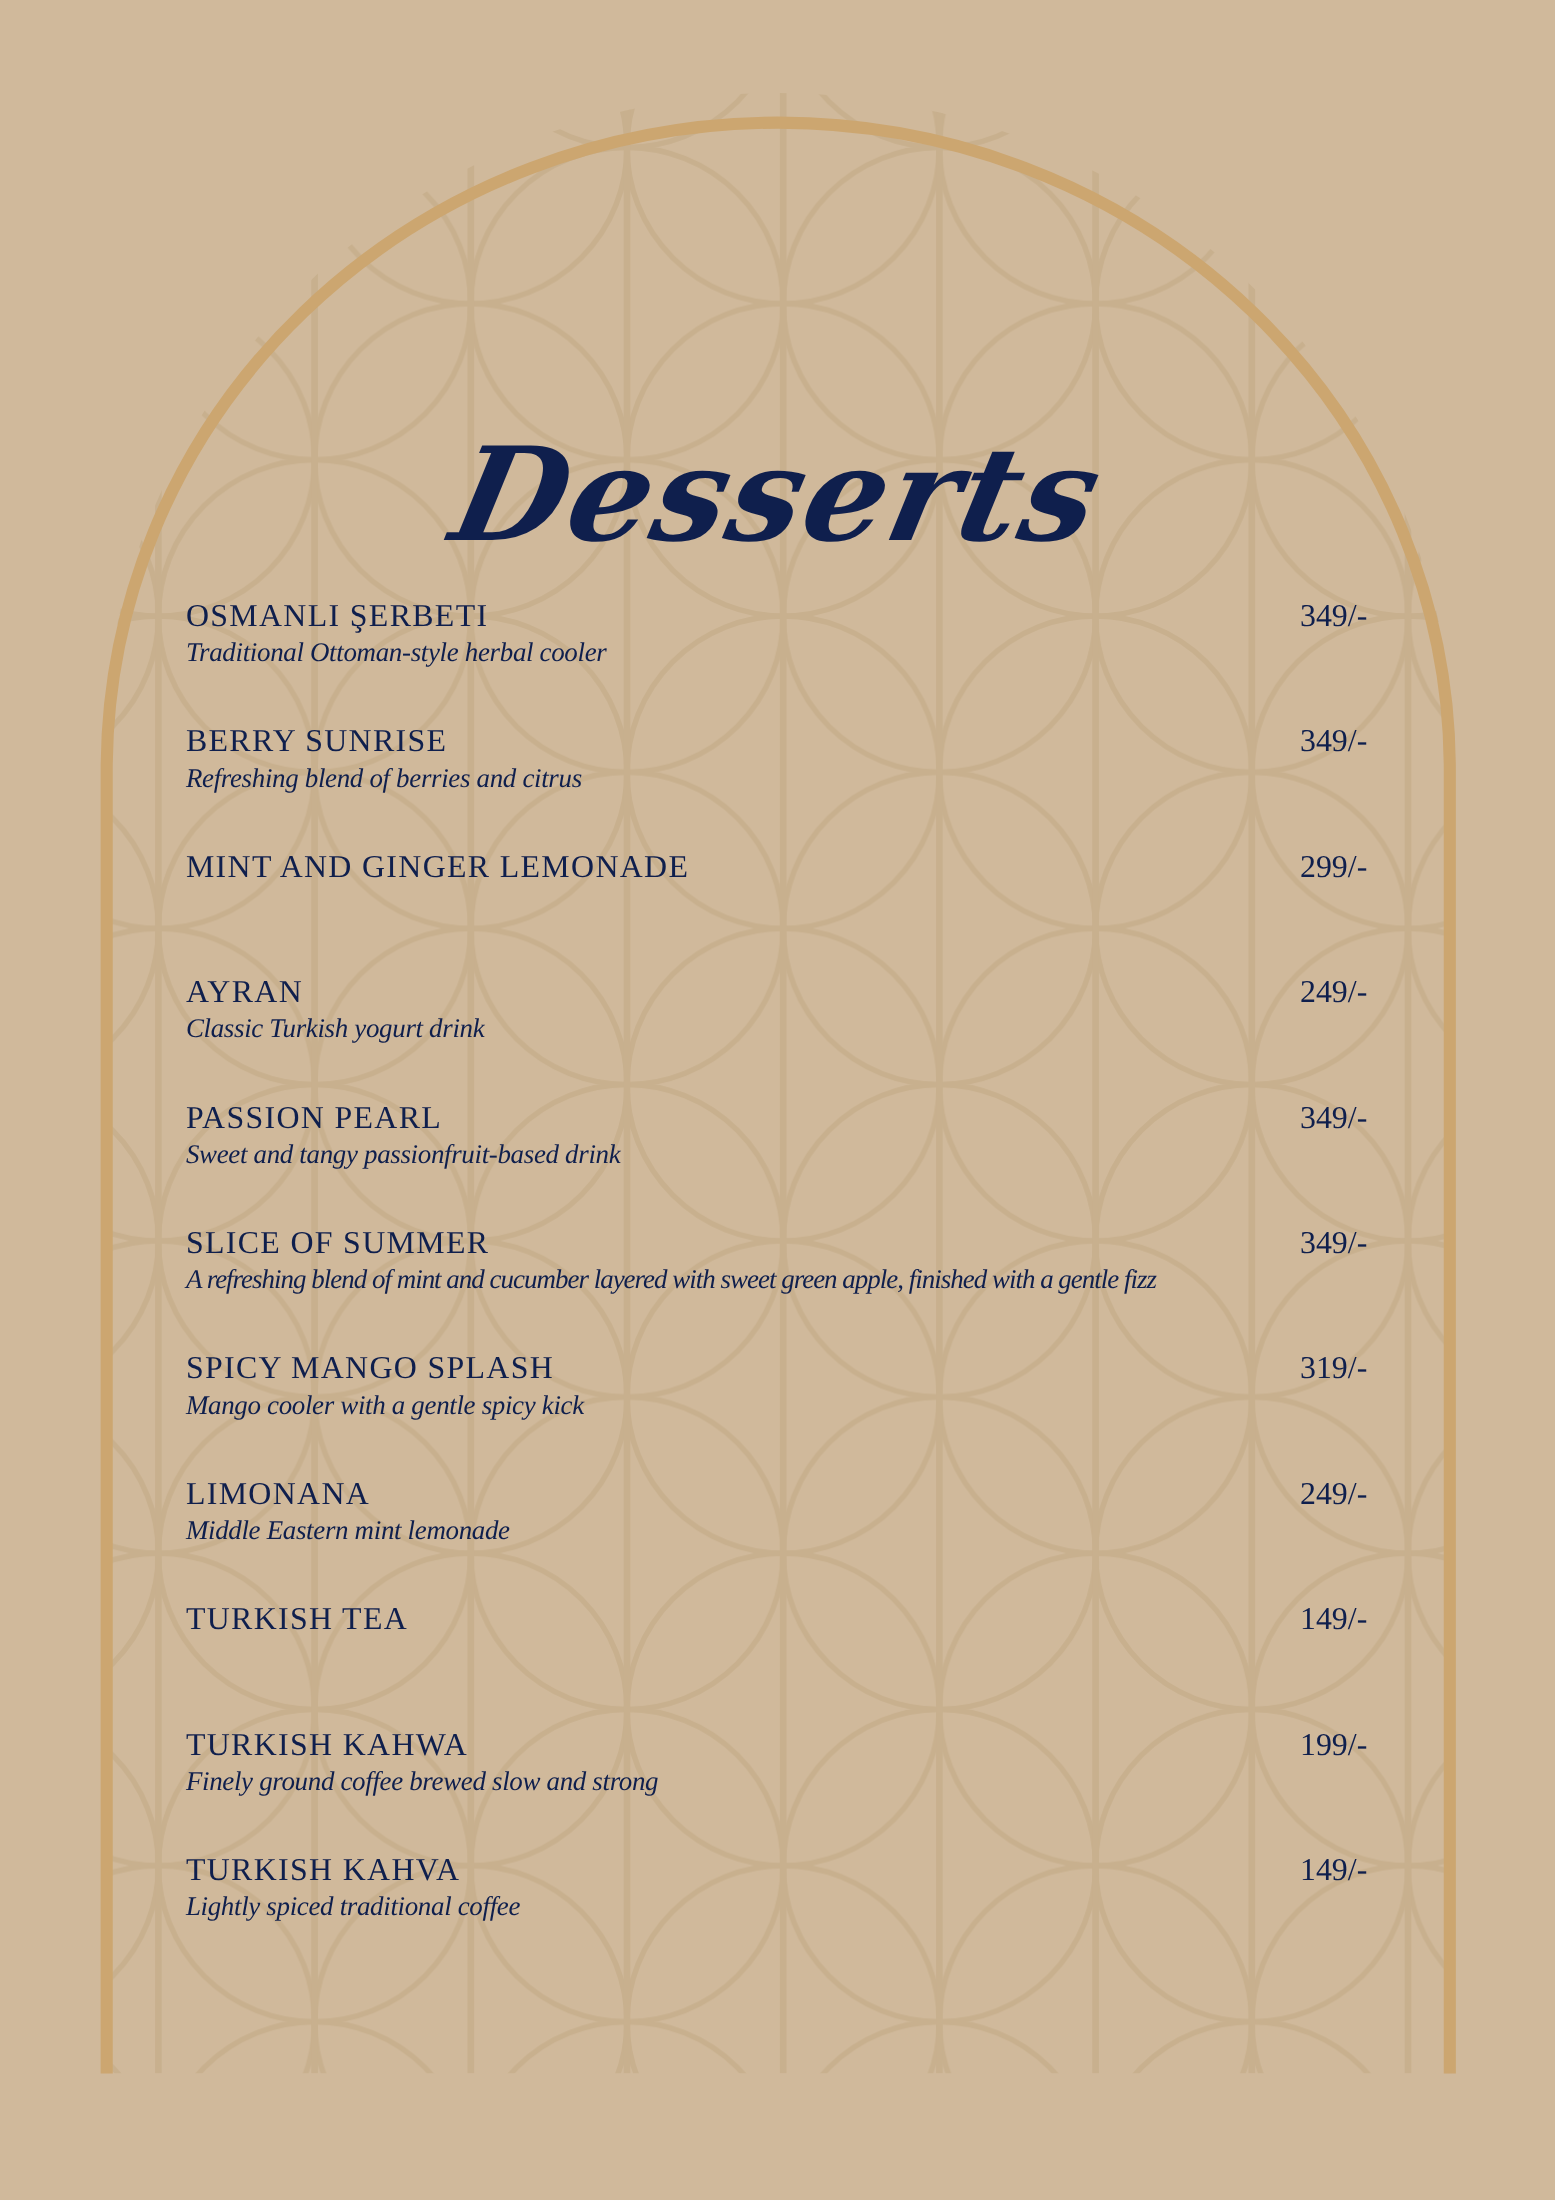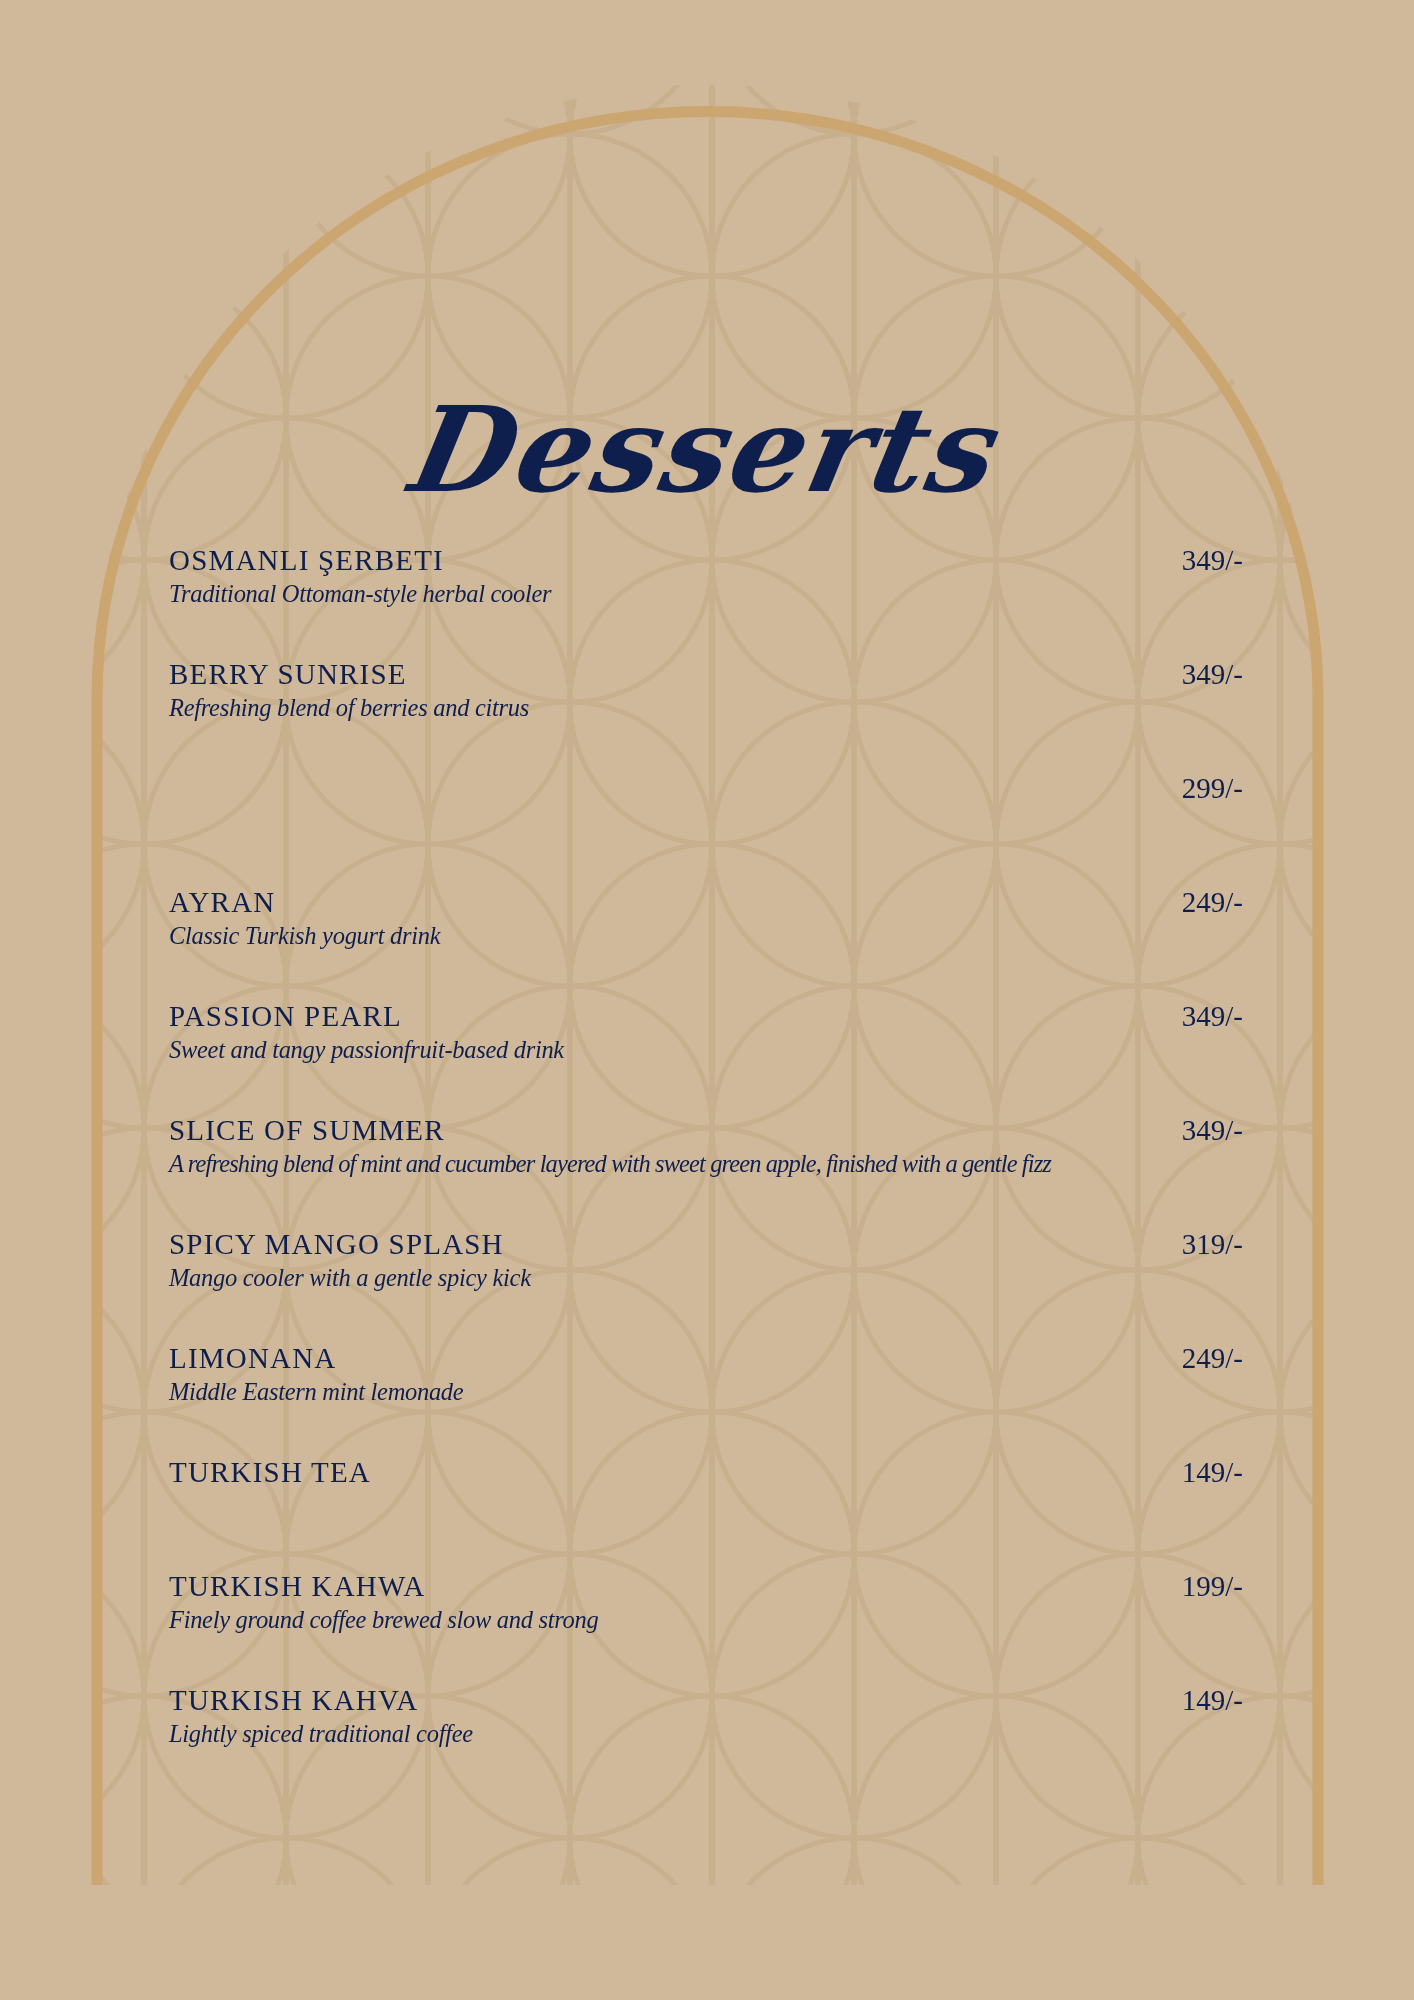--- a/index.html
+++ b/index.html
@@ -77,20 +77,21 @@
     <div class="item-name">OSMANLI ŞERBETI</div>
     <div class="item-price">349/-</div>
     <div class="item-desc">Traditional Ottoman-style herbal cooler</div>
   </div>
   <div class="item">
     <div class="item-name">BERRY SUNRISE</div>
     <div class="item-price">349/-</div>
     <div class="item-desc">Refreshing blend of berries and citrus</div>
   </div>
   <div class="item">
+    <div class="item-name">MINT AND GINGER LEMONADE</div>
     <div class="item-price">299/-</div>
   </div>
   <div class="item">
     <div class="item-name">AYRAN</div>
     <div class="item-price">249/-</div>
     <div class="item-desc">Classic Turkish yogurt drink</div>
   </div>
   <div class="item">
     <div class="item-name">PASSION PEARL</div>
     <div class="item-price">349/-</div>

